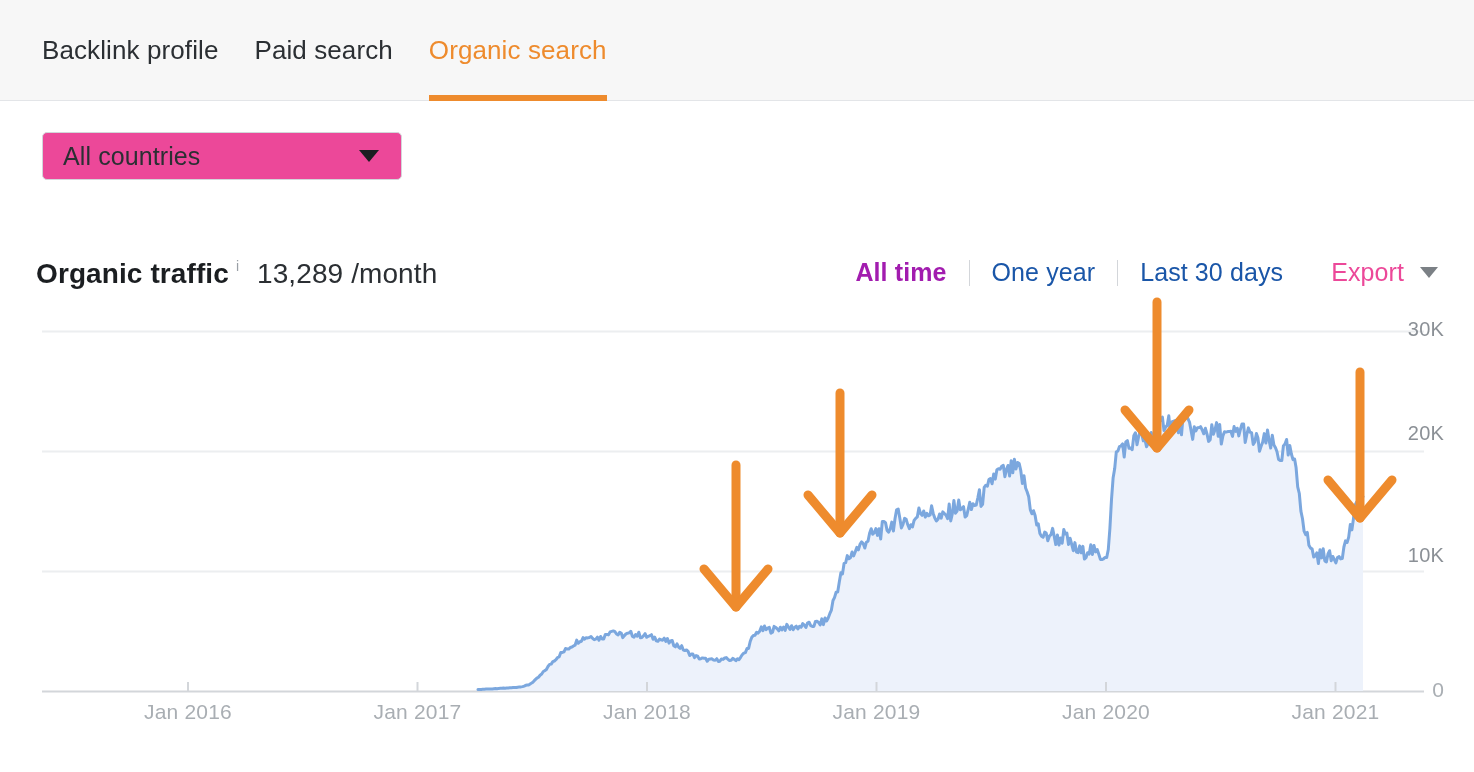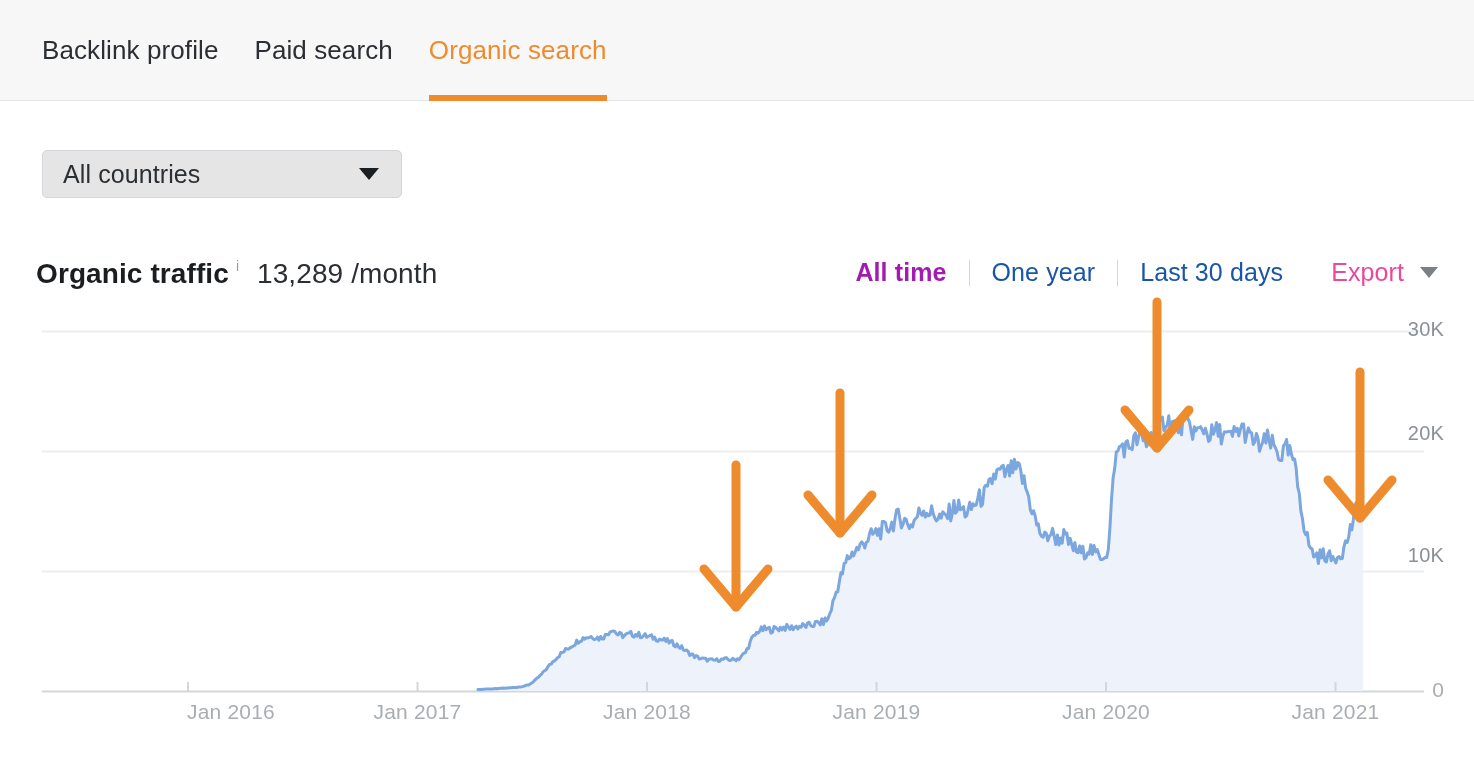--- a/index.html
+++ b/index.html
@@ -27,23 +27,23 @@
   }
   .tab:first-child { padding-left: 0; }
   .tab.active { color: #ee8b2d; }
   .tab.active::after {
     content: ""; position: absolute; left: 18px; right: 18px; bottom: 0;
     height: 6px; background: #ee8b2d;
   }
 
   
   .country-select {
-    position: absolute; left: 42px; top: 150px;
+    position: absolute; left: 42px; top: 132px;
     width: 360px; height: 48px;
-    border: 1px solid #d3d6da; border-radius: 5px; background: #e5e5e5;
+    border: 1px solid #d3d6da; border-radius: 5px; background: #ec4899;
     display: flex; align-items: center; cursor: pointer;
   }
   .country-select .label {
     font-size: 25px; color: #2b2f33; padding-left: 20px; flex: 1; letter-spacing:.1px;
   }
   .caret-dark {
     width: 0; height: 0; margin-right: 22px;
     border-left: 10px solid transparent; border-right: 10px solid transparent;
     border-top: 12px solid #1b1e21;
   }
@@ -163,20 +163,20 @@
           </g>
         </g>
     </svg>
   </div>
 
   <div class="y-label" id="ylab0" style="top: 318px;">30K</div>
   <div class="y-label" id="ylab1" style="top: 422px;">20K</div>
   <div class="y-label" id="ylab2" style="top: 544px;">10K</div>
   <div class="x-zero" id="ylab3" style="top: 678px;">0</div>
 
-  <div class="x-label" id="xlab0" style="left: 188px; margin-left: 43px;">Jan 2016</div>
+  <div class="x-label" id="xlab0" style="left: 188px;">Jan 2016</div>
   <div class="x-label" id="xlab1" style="left: 417.5px;">Jan 2017</div>
   <div class="x-label" id="xlab2" style="left: 647px;">Jan 2018</div>
   <div class="x-label" id="xlab3" style="left: 876.5px;">Jan 2019</div>
   <div class="x-label" id="xlab4" style="left: 1106px;">Jan 2020</div>
   <div class="x-label" id="xlab5" style="left: 1335.5px;">Jan 2021</div>
 
 </div>
 
 </body></html>

